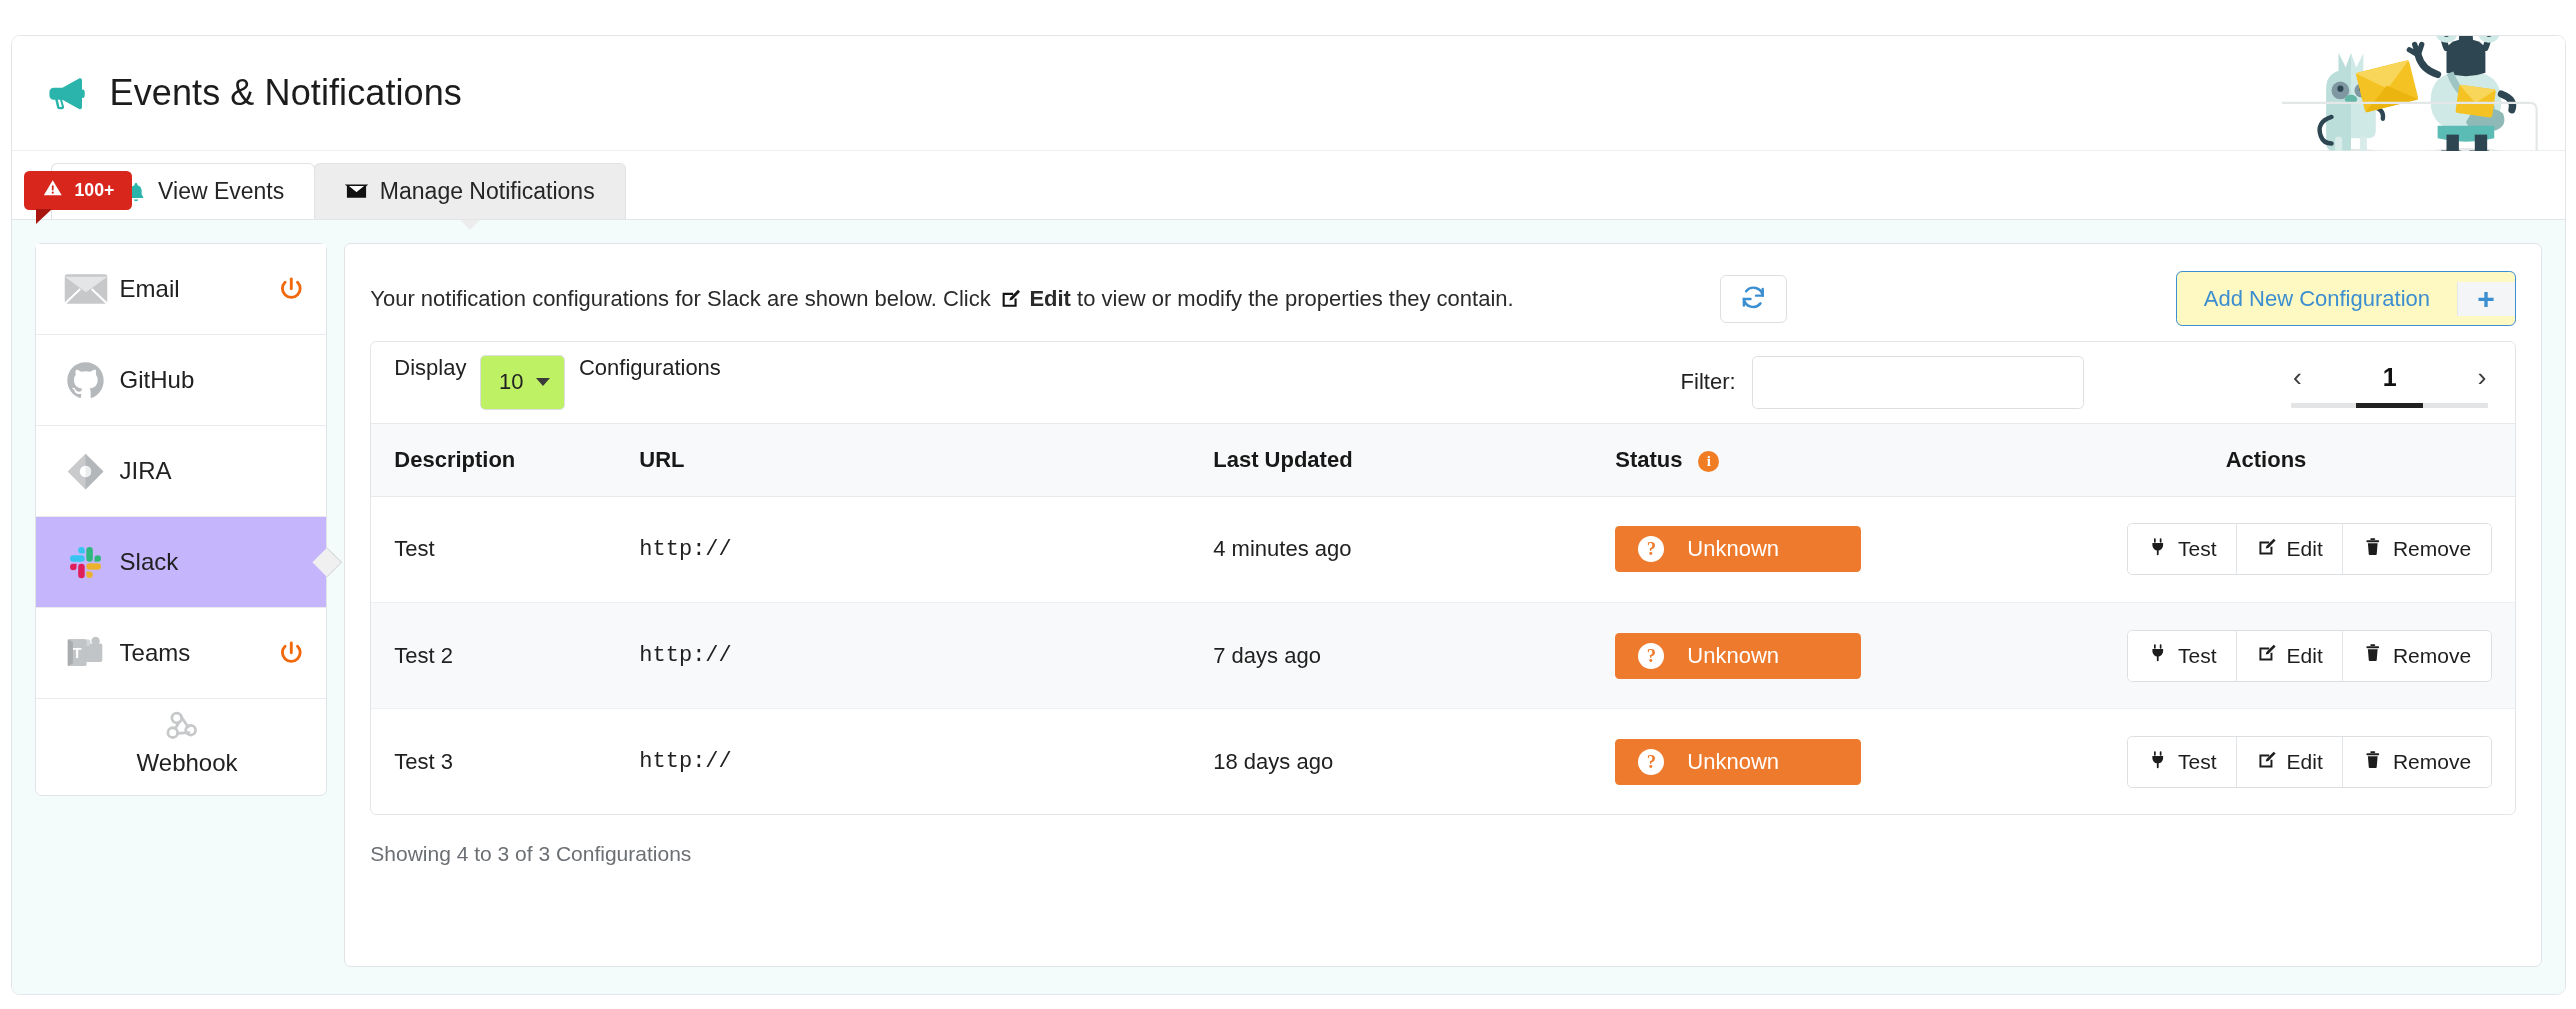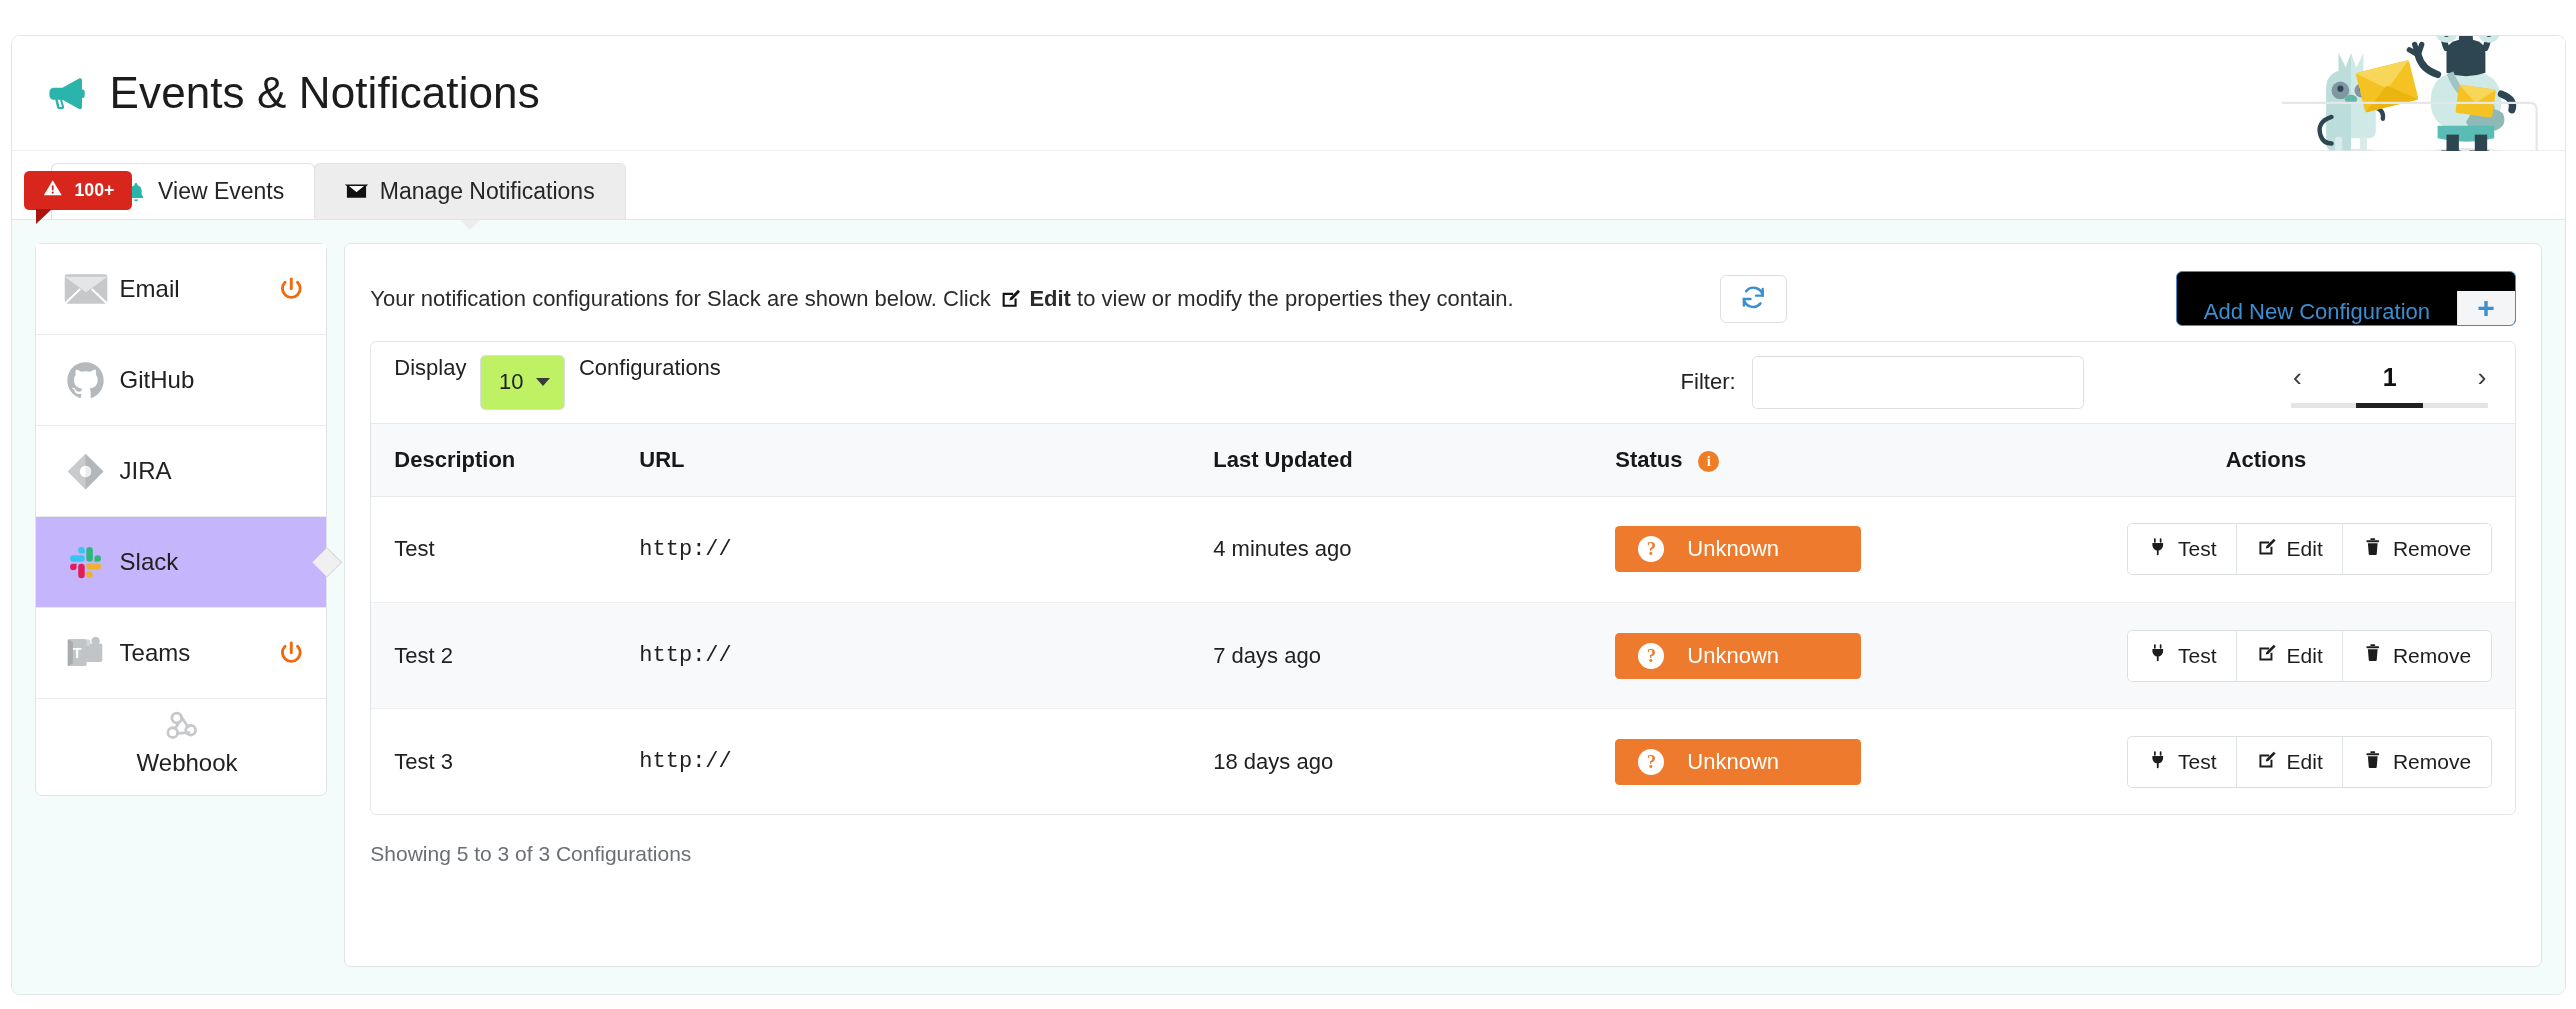--- a/index.html
+++ b/index.html
@@ -26,21 +26,21 @@
     position: relative;
     height: 115px;
     padding: 0 0 0 34px;
     display: flex;
     align-items: center;
     background: #ffffff;
     border-bottom: 0.9px solid #eceff1;
   }
   .megaphone { width: 41px; height: 41px; flex: 0 0 auto; }
   .page-title {
-    font-size: 44px;
+    font-size: 36px;
     font-weight: 400;
     color: #1c1c1c;
     margin-left: 23px;
     letter-spacing: 0.1px;
   }
   .mascots {
     position: absolute;
     right: 0; top: -34px;
     width: 283px; height: 168px;
     pointer-events: none;
@@ -202,26 +202,26 @@
     width: 67px; height: 48px;
     border: 0.9px solid #dcdfe2;
     border-radius: 6.2px;
     background: #ffffff;
     display: flex; align-items: center; justify-content: center;
     cursor: pointer;
     margin-right: 389px;
   }
   .add-btn {
     display: flex;
-    align-items: flex-end;
+    align-items: center;
     height: 55px;
     border: 0.9px solid #3b8ed0;
     border-radius: 6.2px;
     overflow: hidden;
-    background: #000000;
+    background: #fef9c3;
     cursor: pointer;
   }
   .add-btn .label {
     display: flex; align-items: center;
     padding: 0 26.6px;
     font-size: 22px;
     color: #3b8ed0;
   }
   .add-btn .plus {
     display: flex; align-items: center; justify-content: center;
@@ -866,19 +866,19 @@
                       </span>
                     </div>
                   </div>
                 </td>
               </tr>
 
             </tbody>
           </table>
         </div>
 
-        <div class="table-footer">Showing 5 to 3 of 3 Configurations</div>
+        <div class="table-footer">Showing 4 to 3 of 3 Configurations</div>
 
       </div>
     </div>
   </div>
 </div>
 
 
 </body></html>

